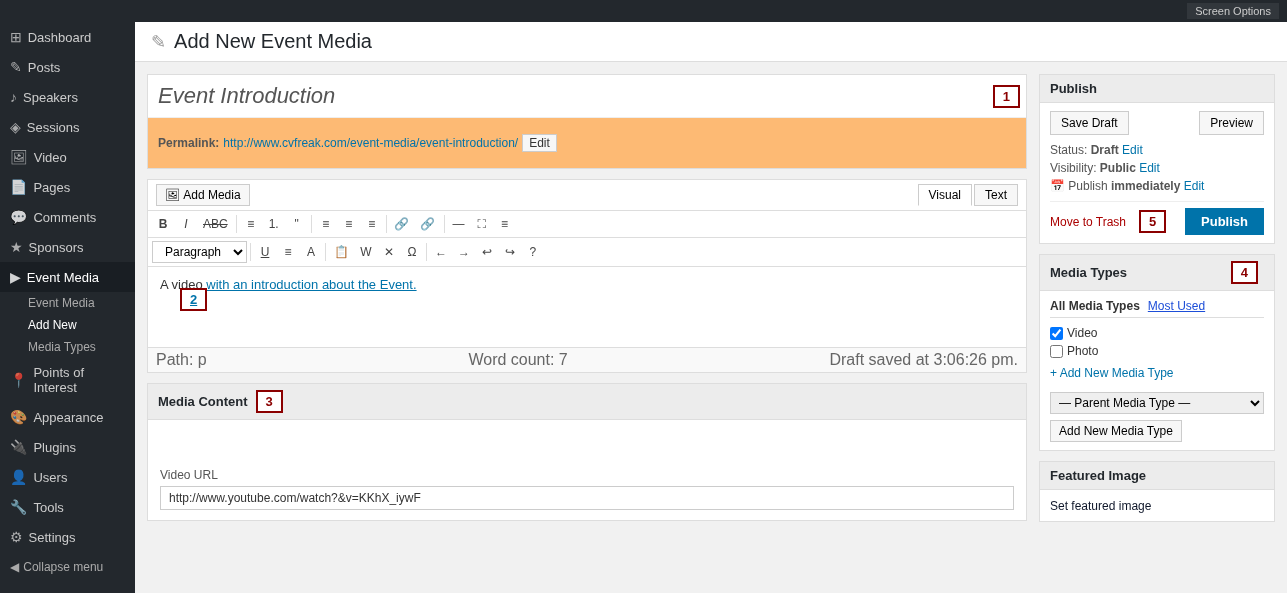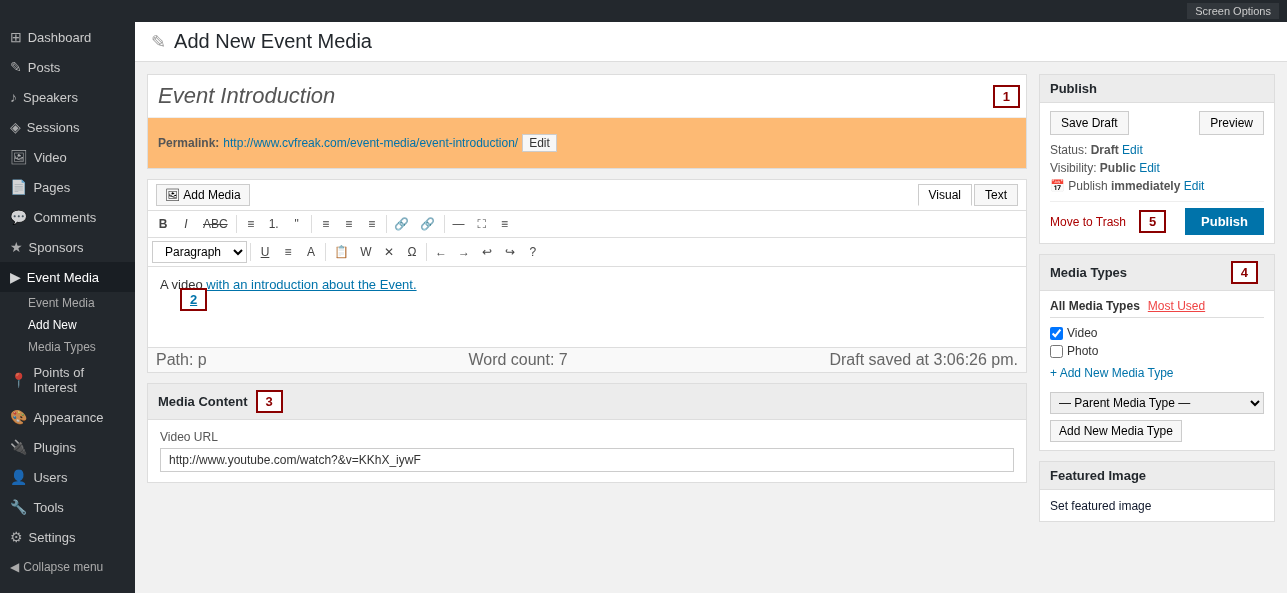--- a/index.html
+++ b/index.html
@@ -57,21 +57,21 @@
     .tb-sep { width: 1px; height: 18px; background: #ddd; margin: 0 2px; }
 
     .editor-content { padding: 10px 12px; min-height: 80px; font-size: 13px; color: #333; }
     .editor-content span { text-decoration: underline; color: #0073aa; }
 
     .editor-footer { border-top: 1px solid #ddd; padding: 3px 8px; display: flex; justify-content: space-between; align-items: center; font-size: 16px; color: #666; background: #f9f9f9; }
 
     
     .section-box { background: #fff; border: 1px solid #ddd; }
     .section-header { background: #ececec; border-bottom: 1px solid #ddd; padding: 6px 10px; display: flex; align-items: center; gap: 8px; font-size: 13px; font-weight: bold; color: #23282d; }
-    .section-body { padding: 10px 12px; }
+    .section-body { padding: 10px 12px; margin-top: 38px; }
     .field-label { font-size: 12px; color: #555; margin-bottom: 4px; }
     .url-input { width: 100%; padding: 4px 8px; border: 1px solid #ccc; font-size: 12px; color: #333; }
 
     
     .right-col { width: 236px; flex-shrink: 0; overflow-y: auto; display: flex; flex-direction: column; gap: 10px; }
 
     .widget-box { background: #fff; border: 1px solid #ddd; }
     .widget-header { background: #ececec; border-bottom: 1px solid #ddd; padding: 6px 10px; font-size: 13px; font-weight: bold; color: #23282d; display: flex; align-items: center; justify-content: space-between; }
     .widget-body { padding: 8px 10px; }
 
@@ -80,21 +80,21 @@
     .save-draft-btn { background: #f7f7f7; border: 1px solid #ccc; padding: 4px 10px; font-size: 12px; cursor: pointer; }
     .preview-btn { background: #f7f7f7; border: 1px solid #ccc; padding: 4px 10px; font-size: 12px; cursor: pointer; float: right; }
     .publish-meta { font-size: 12px; color: #555; margin-bottom: 4px; }
     .publish-meta a { color: #0073aa; text-decoration: none; }
     .publish-bottom { display: flex; align-items: center; justify-content: space-between; margin-top: 8px; padding-top: 6px; border-top: 1px solid #eee; }
     .move-trash-btn { color: #a00; font-size: 12px; cursor: pointer; text-decoration: none; background: none; border: none; }
     .publish-btn { background: #0073aa; color: #fff; border: none; padding: 6px 16px; font-size: 13px; cursor: pointer; font-weight: bold; }
 
     
     .media-type-tabs { display: flex; gap: 8px; margin-bottom: 8px; border-bottom: 1px solid #ddd; padding-bottom: 4px; }
-    .media-type-tab { font-size: 12px; cursor: pointer; color: #ef4444; text-decoration: underline; }
+    .media-type-tab { font-size: 12px; cursor: pointer; color: #1d4ed8; text-decoration: underline; }
     .media-type-tab.active { color: #333; text-decoration: none; font-weight: bold; }
     .media-type-item { display: flex; align-items: center; gap: 4px; font-size: 12px; margin-bottom: 4px; }
     .add-new-type-link { color: #0073aa; font-size: 12px; text-decoration: none; display: block; margin-top: 8px; }
     .parent-media-type { margin-top: 12px; }
     .parent-select-wrapper { display: flex; align-items: center; gap: 4px; margin-bottom: 6px; }
     .parent-select { flex: 1; font-size: 12px; padding: 2px 4px; border: 1px solid #ccc; }
     .add-new-media-type-btn { background: #f7f7f7; border: 1px solid #ccc; padding: 3px 8px; font-size: 12px; cursor: pointer; }
 
     
     .featured-image-link { color: #0f172a; font-size: 12px; text-decoration: none; }

